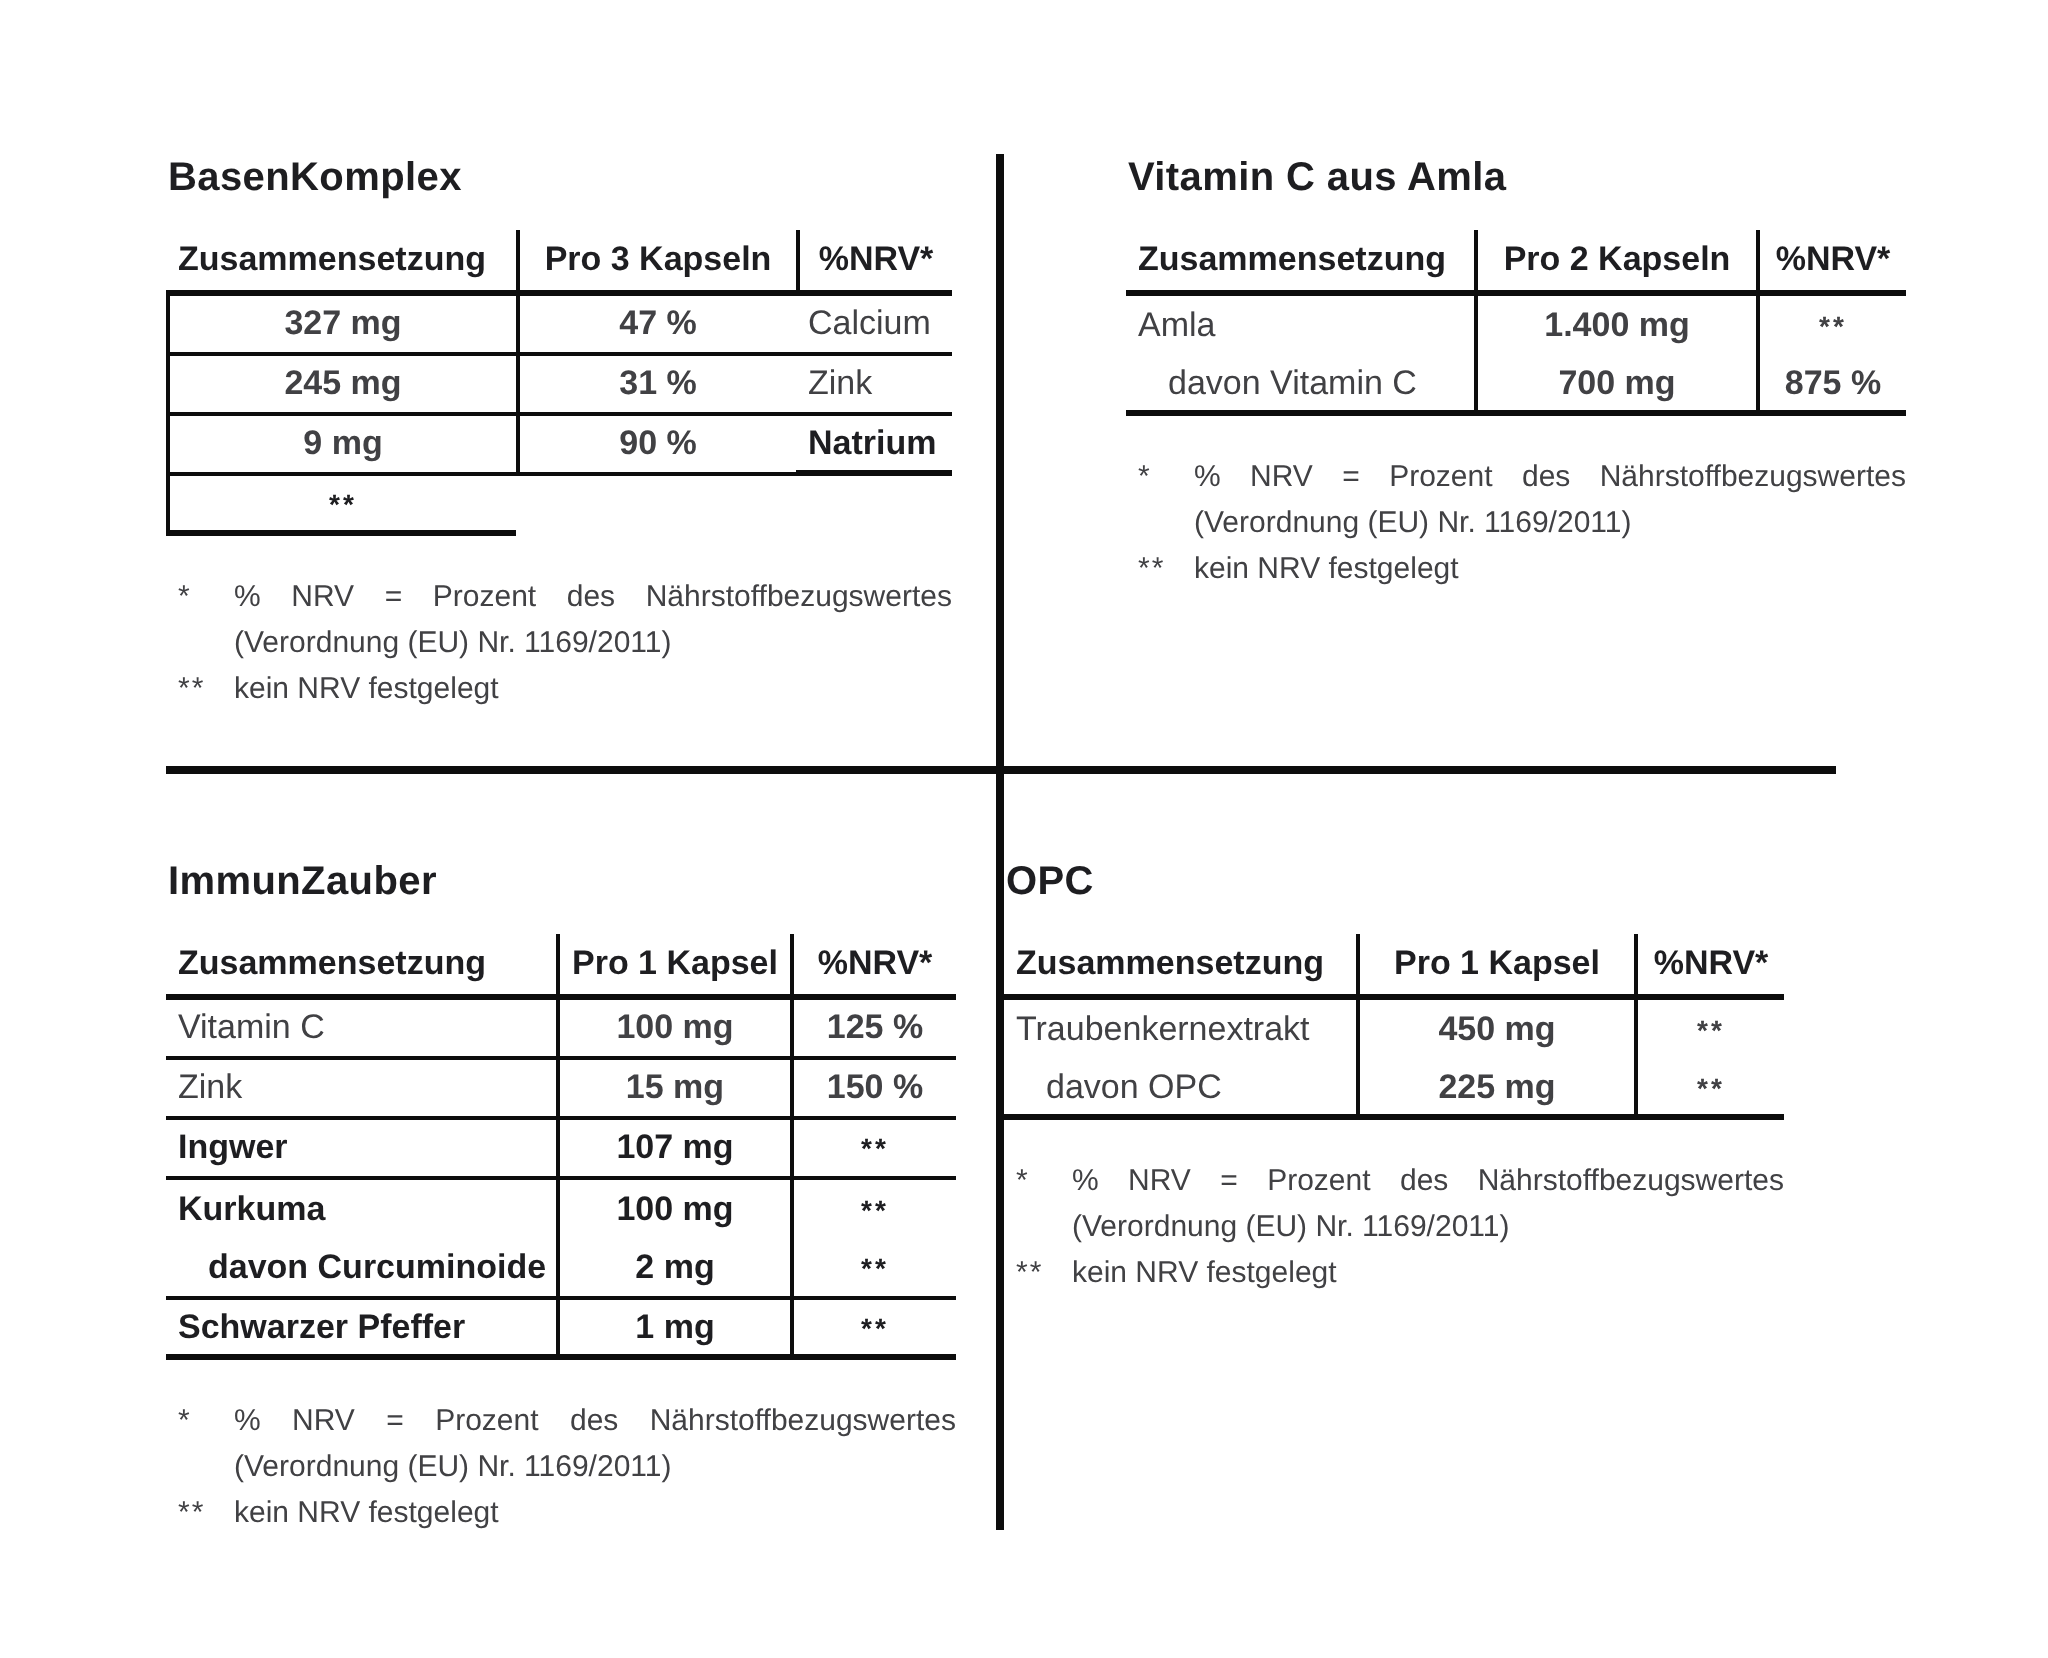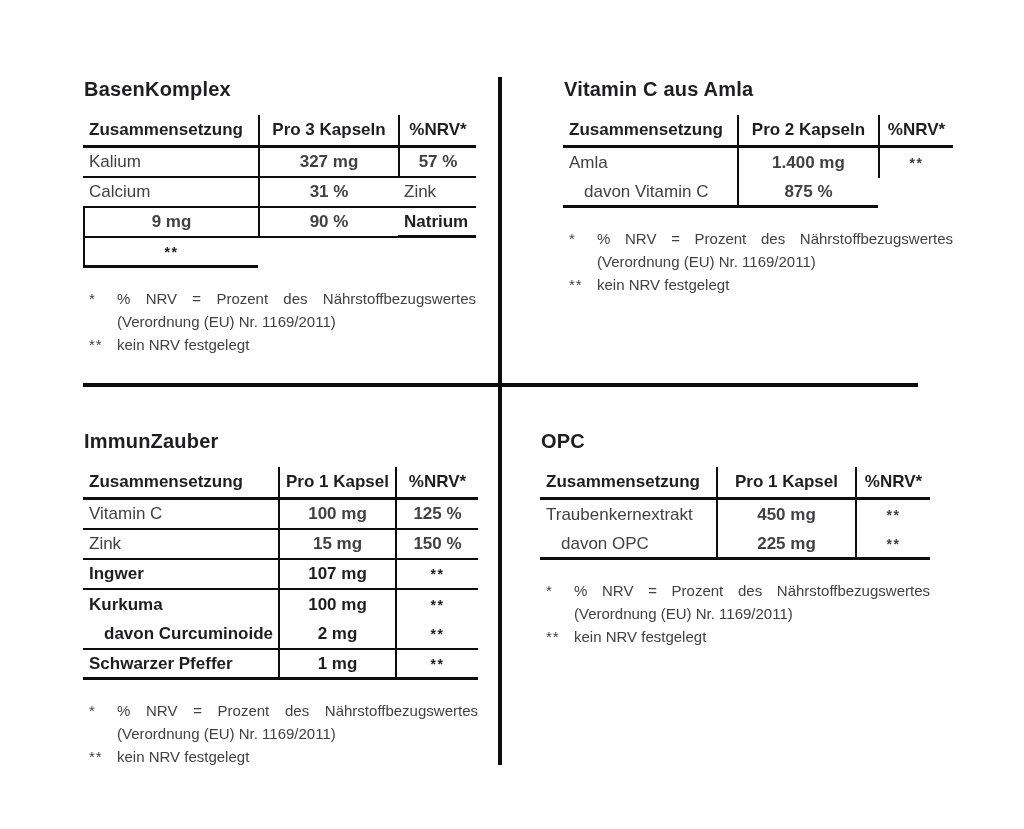--- a/index.html
+++ b/index.html
@@ -55,24 +55,24 @@
 
   <div class="divider-v"></div>
   <div class="divider-h"></div>
 
   <section class="panel" style="left:83px;top:78px;width:393px;--c1:175px;--c2:140px;--c3:78px;">
     <h2 class="title">BasenKomplex</h2>
     <div class="ntable">
         <div class="cell head c1">Zusammensetzung</div>
         <div class="cell head c2">Pro 3 Kapseln</div>
         <div class="cell head c3">%NRV*</div>
-        <div class="cell c1">Kalium</div>
         <div class="cell c2">327 mg</div>
-        <div class="cell c3">57 %</div>
+        <div class="cell c3">47 %</div>
         <div class="cell c1">Calcium</div>
+        <div class="cell c2">245 mg</div>
         <div class="cell c3">31 %</div>
         <div class="cell c1">Zink</div>
         <div class="cell c2">9 mg</div>
         <div class="cell c3">90 %</div>
         <div class="cell c1 b last">Natrium</div>
         <div class="cell c3 b last stars">**</div>
       </div>
     <div class="footnote">
         <div class="fn-row">
           <span class="fn-marker">*</span>
@@ -88,20 +88,21 @@
   <section class="panel" style="left:527px;top:78px;width:390px;margin-left:36px;--c1:174px;--c2:141px;--c3:75px;">
     <h2 class="title">Vitamin C aus Amla</h2>
     <div class="ntable">
         <div class="cell head c1">Zusammensetzung</div>
         <div class="cell head c2">Pro 2 Kapseln</div>
         <div class="cell head c3">%NRV*</div>
         <div class="cell c1 nb">Amla</div>
         <div class="cell c2 nb">1.400 mg</div>
         <div class="cell c3 nb stars">**</div>
         <div class="cell c1 ind last">davon Vitamin C</div>
+        <div class="cell c2 last">700 mg</div>
         <div class="cell c3 last">875 %</div>
       </div>
     <div class="footnote">
         <div class="fn-row">
           <span class="fn-marker">*</span>
           <p class="fn-text">% NRV = Prozent des Nährstoffbezugswertes (Verordnung (EU) Nr. 1169/2011)</p>
         </div>
         <div class="fn-row">
           <span class="fn-marker">**</span>
           <p class="fn-text">kein NRV festgelegt</p>
@@ -139,21 +140,21 @@
           <span class="fn-marker">*</span>
           <p class="fn-text">% NRV = Prozent des Nährstoffbezugswertes (Verordnung (EU) Nr. 1169/2011)</p>
         </div>
         <div class="fn-row">
           <span class="fn-marker">**</span>
           <p class="fn-text">kein NRV festgelegt</p>
         </div>
       </div>
   </section>
 
-  <section class="panel" style="left:540px;top:430px;width:390px;--c1:176px;--c2:139px;--c3:75px;">
+  <section class="panel" style="left:502px;top:430px;width:390px;--c1:176px;--c2:139px;--c3:75px;">
     <h2 class="title">OPC</h2>
     <div class="ntable">
         <div class="cell head c1">Zusammensetzung</div>
         <div class="cell head c2">Pro 1 Kapsel</div>
         <div class="cell head c3">%NRV*</div>
         <div class="cell c1 nb">Traubenkernextrakt</div>
         <div class="cell c2 nb">450 mg</div>
         <div class="cell c3 nb stars">**</div>
         <div class="cell c1 ind last">davon OPC</div>
         <div class="cell c2 last">225 mg</div>

